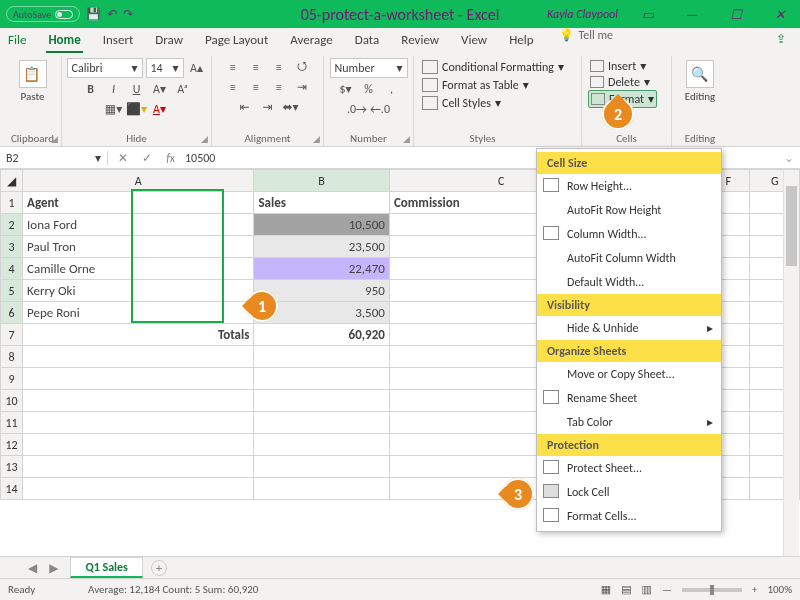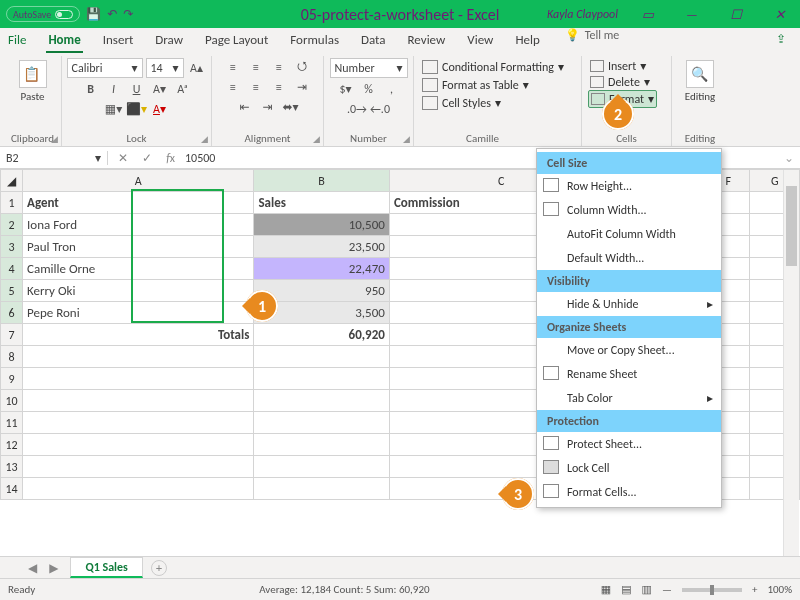--- a/index.html
+++ b/index.html
@@ -43,28 +43,28 @@
 .sheet th,.sheet td{border:1px solid #d4d4d4;height:22px;font-size:13px;padding:0 4px;text-align:left;white-space:nowrap;}
 .sheet th{background:#f3f2f1;font-weight:normal;color:#333;text-align:center;font-size:12px;}
 .sheet th.rowh{width:22px;}
 .sheet .colh{height:20px;}
 .sheet .bold{font-weight:700;}
 .sheet .num{text-align:right;}
 .sel-range td{background:#e8e8e8;}
 .sel-border{position:absolute;border:2px solid #1aab4b;pointer-events:none;}
 .statusbar{position:absolute;bottom:0;left:0;right:0;height:22px;background:#f3f2f1;border-top:1px solid #d4d4d4;display:flex;align-items:center;padding:0 8px;font-size:11px;color:#555;}
 .statusbar .left{flex:0 0 80px;}
-.statusbar .center{flex:1;text-align:center;}
+.statusbar .center{flex:1;text-align:left;}
 .statusbar .right{display:flex;align-items:center;gap:10px;}
 .sheettabs{position:absolute;bottom:22px;left:0;right:0;height:22px;background:#f3f2f1;border-top:1px solid #d4d4d4;display:flex;align-items:center;padding-left:22px;font-size:12px;}
 .sheettabs .nav{color:#888;padding:0 6px;}
 .sheettab{padding:2px 14px;border:1px solid #d4d4d4;background:#fff;font-weight:600;color:#0f7b3a;border-bottom:2px solid #0fba5a;margin-left:6px;}
 .sheettabs .plus{margin-left:8px;width:16px;height:16px;border:1px solid #ccc;border-radius:50%;display:flex;align-items:center;justify-content:center;color:#888;}
 .context-menu{position:absolute;top:148px;left:536px;width:186px;background:#fff;border:1px solid #bfbfbf;box-shadow:2px 2px 6px rgba(0,0,0,.25);font-size:12px;color:#333;padding:3px 0;}
-.menu-head{font-weight:700;background:#7dd3fc;padding:4px 10px;color:#595959;}
+.menu-head{font-weight:700;background:#fde047;padding:4px 10px;color:#595959;}
 .menu-item{padding:5px 3px 5px 30px;position:relative;}
 .menu-item .arrow{position:absolute;right:8px;}
 .menu-item .ic{position:absolute;left:6px;width:16px;height:14px;border:1px solid #888;top:4px;}
 .callout{position:absolute;width:32px;height:32px;border-radius:50%;background:#e88a1f;color:#fff;font-weight:700;font-size:16px;display:flex;align-items:center;justify-content:center;box-shadow:0 0 0 2px #fff inset;}
 .callout::before{content:'';position:absolute;width:0;height:0;}
 .callout.c-left::before{right:100%;border:8px solid transparent;border-right-color:#e88a1f;margin-right:-4px;}
 .callout.c-up::before{bottom:100%;border:8px solid transparent;border-bottom-color:#e88a1f;margin-bottom:-4px;left:8px;}
 .scroll-v{position:absolute;top:170px;right:1px;width:16px;bottom:44px;background:#f3f2f1;border-left:1px solid #e1e1e1;}
 .scroll-v .thumb{background:#c7c7c7;height:80px;margin:16px 2px;}
 </style>
@@ -91,21 +91,21 @@
   </div>
 </div>
 
 <div class="ribbon">
   <div class="tabs">
     <div class="tab file">File</div>
     <div class="tab active">Home</div>
     <div class="tab">Insert</div>
     <div class="tab">Draw</div>
     <div class="tab">Page Layout</div>
-    <div class="tab">Formulas</div>
+    <div class="tab">Average</div>
     <div class="tab">Data</div>
     <div class="tab">Review</div>
     <div class="tab">View</div>
     <div class="tab">Help</div>
     <div class="tellme">
         <span>💡</span>
         <span>Tell me</span>
       </div>
     <div style="margin-left:auto;padding:4px 8px;color:#0f7b3a">⇪</div>
   </div>
@@ -141,21 +141,21 @@
             <u>U</u>
           </span>
           <span class="iconbtn">A▾</span>
           <span class="iconbtn">Aᵃ</span>
         </div>
       <div class="row">
           <span class="iconbtn">▦▾</span>
           <span class="iconbtn" style="color:#d9b100">⬛▾</span>
           <span class="iconbtn" style="color:#c00"><u>A</u>▾</span>
         </div>
-      <div class="label">Lock</div>
+      <div class="label">Hide</div>
         <div class="dl">◢</div>
     </div>
     <div class="group" style="width:112px">
       <div class="row">
           <span class="iconbtn">≡</span>
           <span class="iconbtn">≡</span>
           <span class="iconbtn">≡</span>
           <span class="iconbtn">⭯</span>
         </div>
       <div class="row">
@@ -188,21 +188,21 @@
           <span class="iconbtn">.0→</span>
           <span class="iconbtn">←.0</span>
         </div>
       <div class="label">Number</div>
         <div class="dl">◢</div>
     </div>
     <div class="group" style="width:168px;align-items:flex-start">
       <div class="stylebtn"><span class="ic"></span><span>Conditional Formatting</span> ▾</div>
       <div class="stylebtn"><span class="ic"></span><span>Format as Table</span> ▾</div>
       <div class="stylebtn"><span class="ic"></span><span>Cell Styles</span> ▾</div>
-      <div class="label" style="left:-30px">Camille</div>
+      <div class="label" style="left:-30px">Styles</div>
     </div>
     <div class="group" style="width:90px;align-items:flex-start">
       <div class="cellbtn"><span class="ic"></span><span>Insert</span> ▾</div>
       <div class="cellbtn"><span class="ic"></span><span>Delete</span> ▾</div>
       <div class="cellbtn format"><span class="ic"></span><span>Format</span> ▾</div>
       <div class="label">Cells</div>
     </div>
     <div class="group" style="width:56px;border-right:none">
       <div class="bigbtn">
           <div class="bigicon">🔍</div>
@@ -408,20 +408,21 @@
         <span style="position:absolute;left:28px;top:-3px;width:4px;height:10px;background:#888"></span>
       </span>
     <span>+</span>
     <span>100%</span>
   </div>
 </div>
 
 <div class="context-menu">
   <div class="menu-head">Cell Size</div>
   <div class="menu-item"><span class="ic"></span><span>Row Height...</span></div>
+  <div class="menu-item">AutoFit Row Height</div>
   <div class="menu-item"><span class="ic"></span><span>Column Width...</span></div>
   <div class="menu-item">AutoFit Column Width</div>
   <div class="menu-item">Default Width...</div>
   <div class="menu-head">Visibility</div>
   <div class="menu-item"><span>Hide &amp; Unhide</span><span class="arrow">▸</span></div>
   <div class="menu-head">Organize Sheets</div>
   <div class="menu-item">Move or Copy Sheet...</div>
   <div class="menu-item"><span class="ic"></span><span>Rename Sheet</span></div>
   <div class="menu-item"><span>Tab Color</span><span class="arrow">▸</span></div>
   <div class="menu-head">Protection</div>

